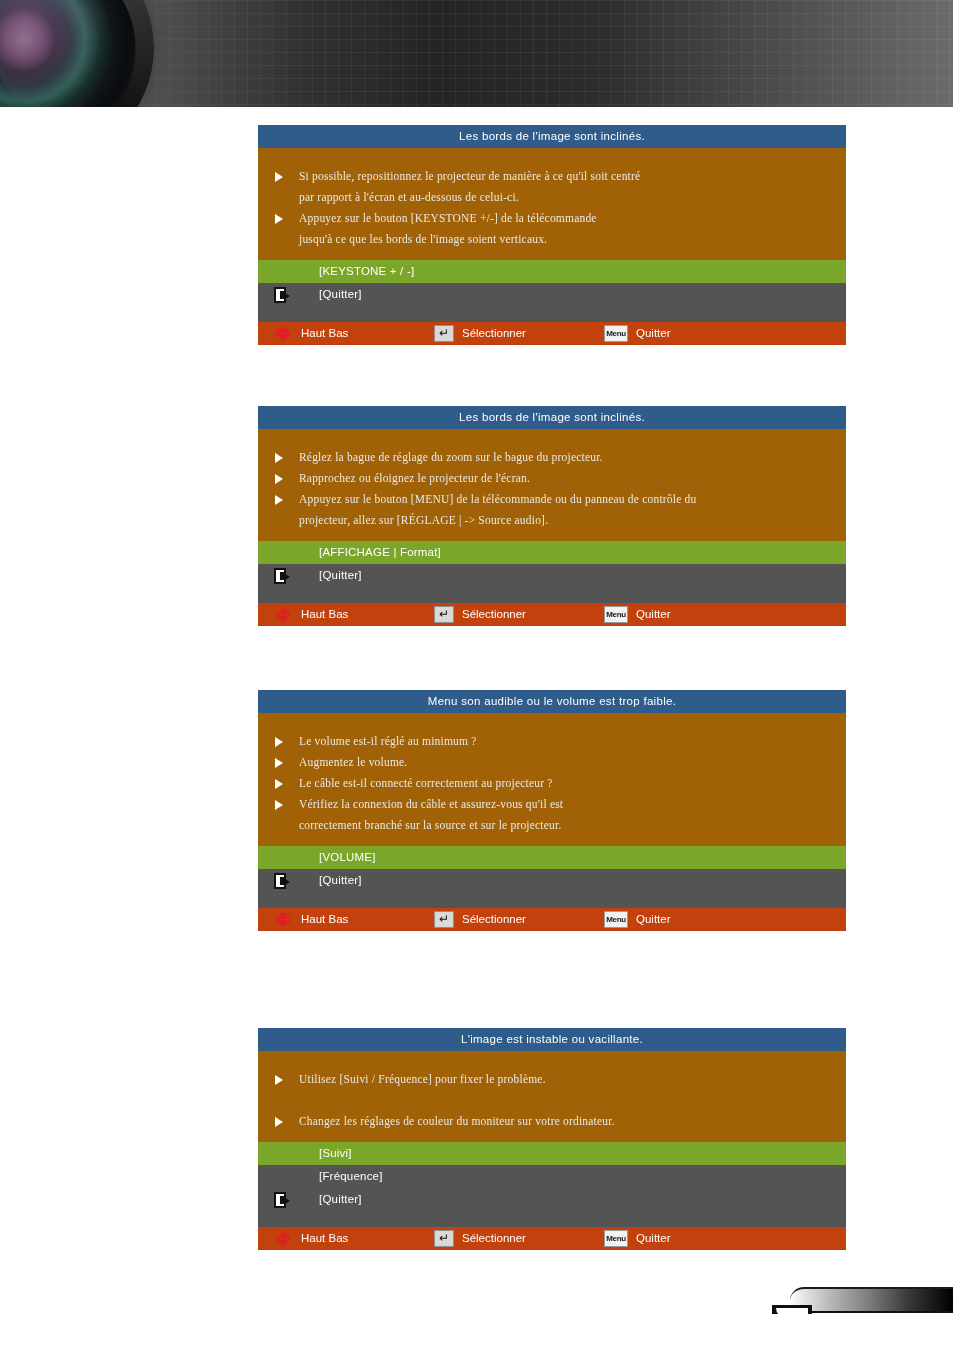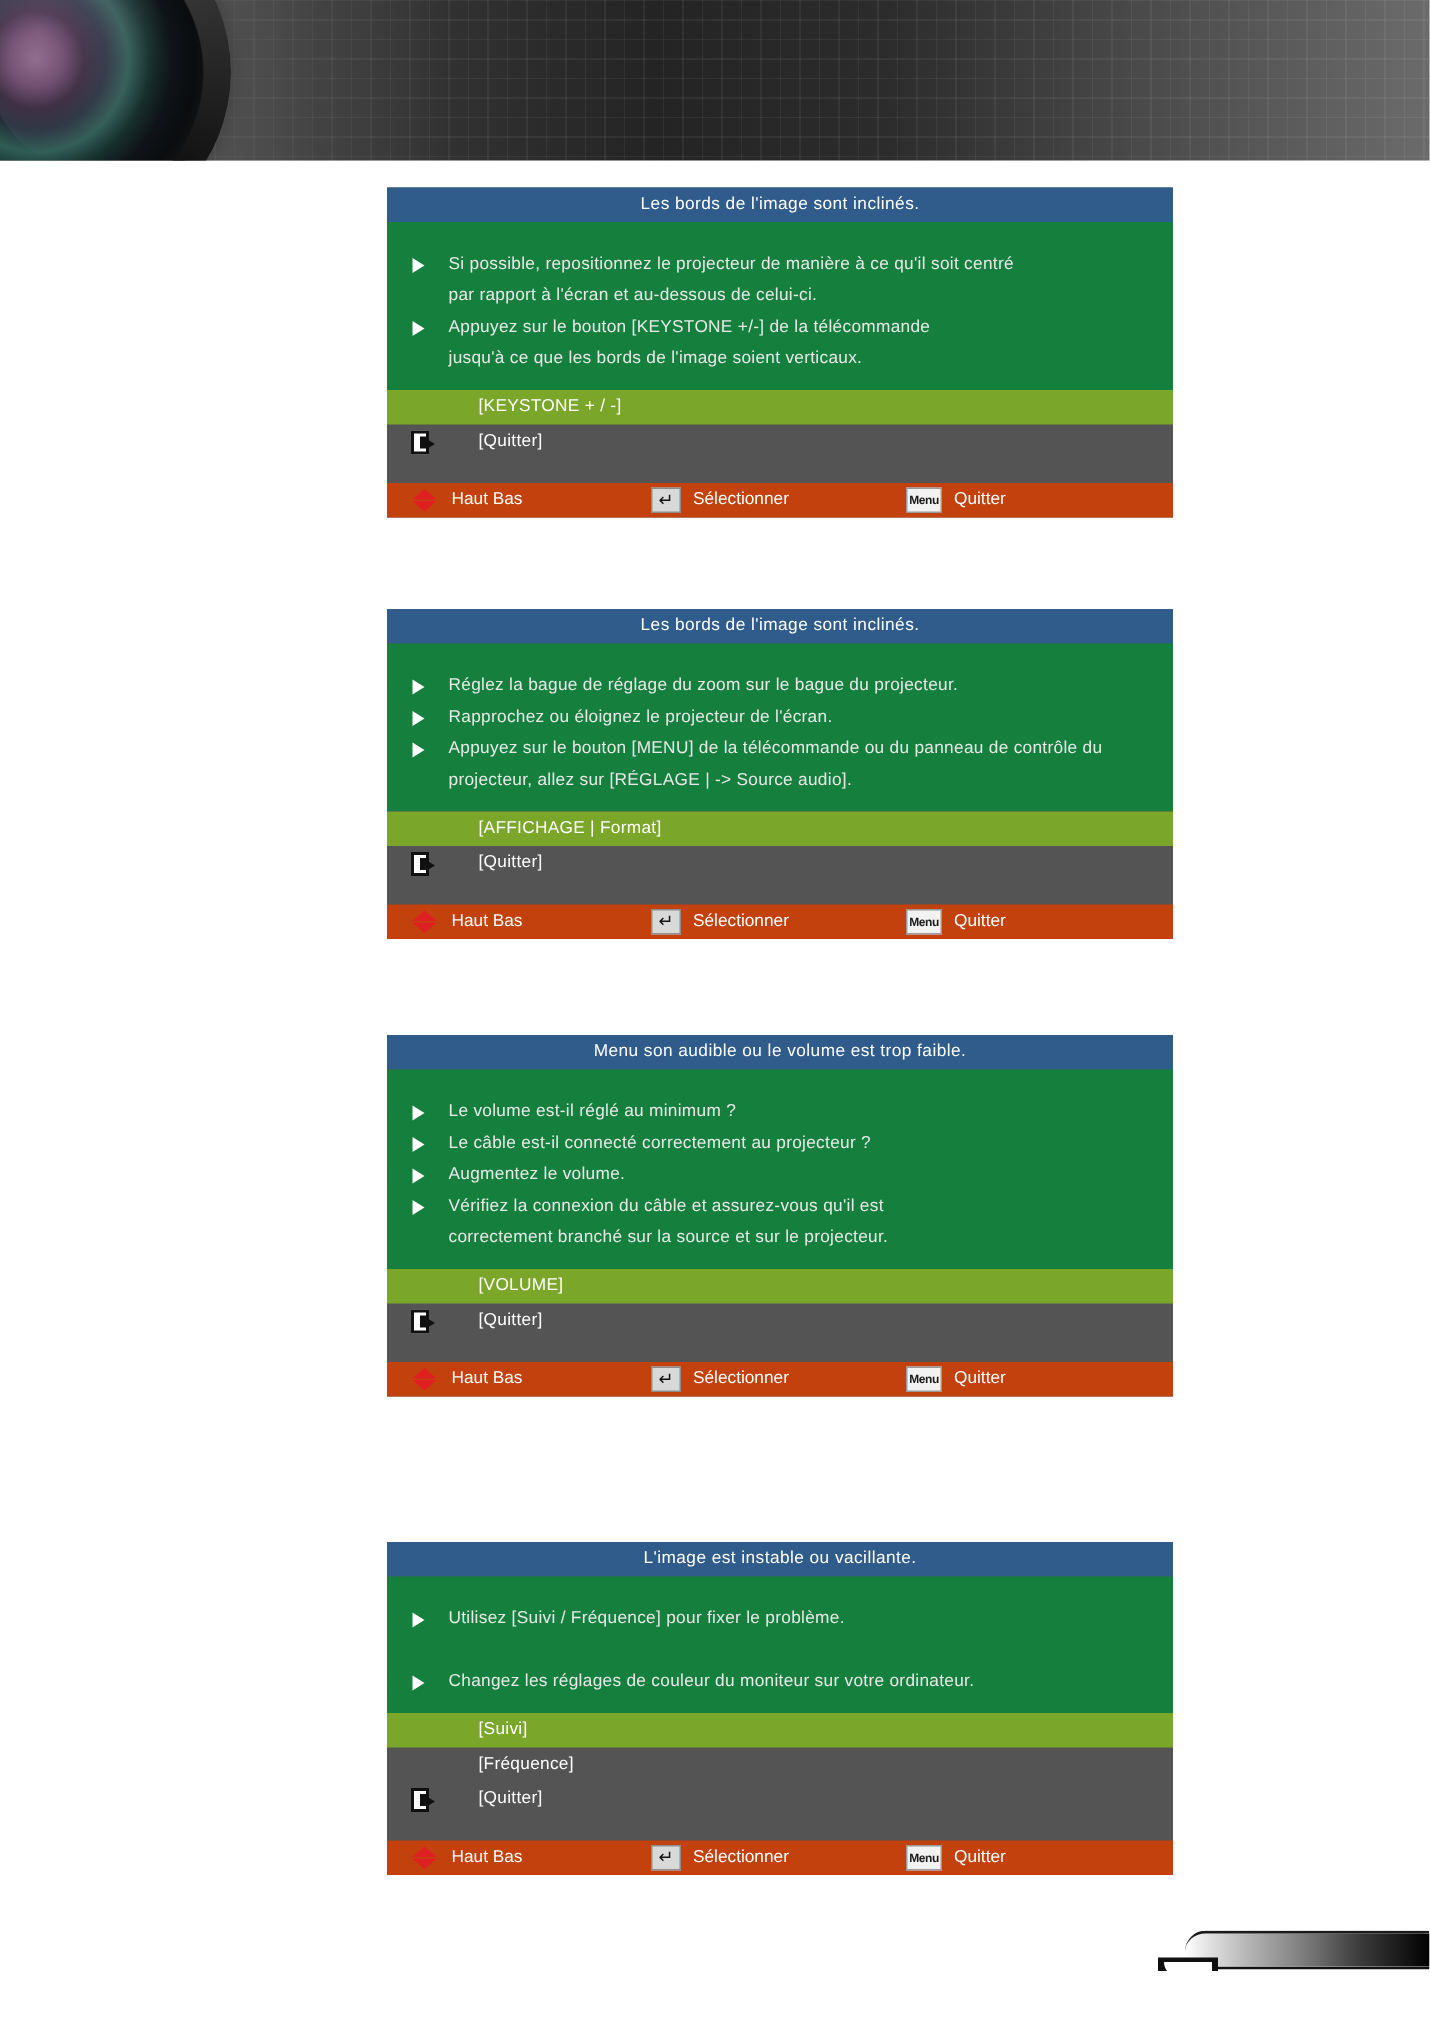--- a/index.html
+++ b/index.html
@@ -87,37 +87,38 @@
   .page-footer-bar .curve-in {
     position: absolute; left: 4px; top: 3px; width: 32px; height: 10px;
     background: #ffffff;
     border-radius: 0 0 0 10px;
   }
 
   
   .osd {
     position: absolute;
     left: 258px;
-    width: 524px;
+    width: 588px;
     background: #545454;
     font-size: 11.5px;
     color: #ffffff;
   }
   .osd-title {
     height: 23px;
     line-height: 23px;
     background: #2f5c8a;
     color: #ffffff;
     text-align: center;
     font-size: 11.5px;
     letter-spacing: 0.3px;
   }
   .osd-body {
-    background: #15803d;
+    background: #a16207;
     padding: 18px 0 10px 0;
+    font-family: Liberation Serif, serif;
   }
   .osd-line {
     position: relative;
     min-height: 21px;
     line-height: 21px;
     padding-left: 41px;
     padding-right: 14px;
     color: #e9e9e9;
     letter-spacing: 0.2px;
     white-space: nowrap;
@@ -300,22 +301,22 @@
         <div class="seg seg-exit">
           <span class="menu-icon">Menu</span>
           <span class="footer-label">Quitter</span>
         </div>
       </div>
     </div>
     <div class="osd" style="top: 690px;">
       <div class="osd-title">Menu son audible ou le volume est trop faible.</div>
       <div class="osd-body">
         <div class="osd-line"><span class="bullet-icon"></span><span>Le volume est-il réglé au minimum ?</span></div>
+        <div class="osd-line"><span class="bullet-icon"></span><span>Augmentez le volume.</span></div>
         <div class="osd-line"><span class="bullet-icon"></span><span>Le câble est-il connecté correctement au projecteur ?</span></div>
-        <div class="osd-line"><span class="bullet-icon"></span><span>Augmentez le volume.</span></div>
         <div class="osd-line"><span class="bullet-icon"></span><span>Vérifiez la connexion du câble et assurez-vous qu'il est</span></div>
         <div class="osd-line cont"><span>correctement branché sur la source et sur le projecteur.</span></div>
       </div>
       <div class="osd-menu">
         <div class="osd-menu-row selected"><span>[VOLUME]</span></div>
         <div class="osd-menu-row"><span class="exit-icon">
             <span class="box"></span>
             <span class="notch"></span>
             <span class="arrow"></span>
           </span><span>[Quitter]</span></div>

